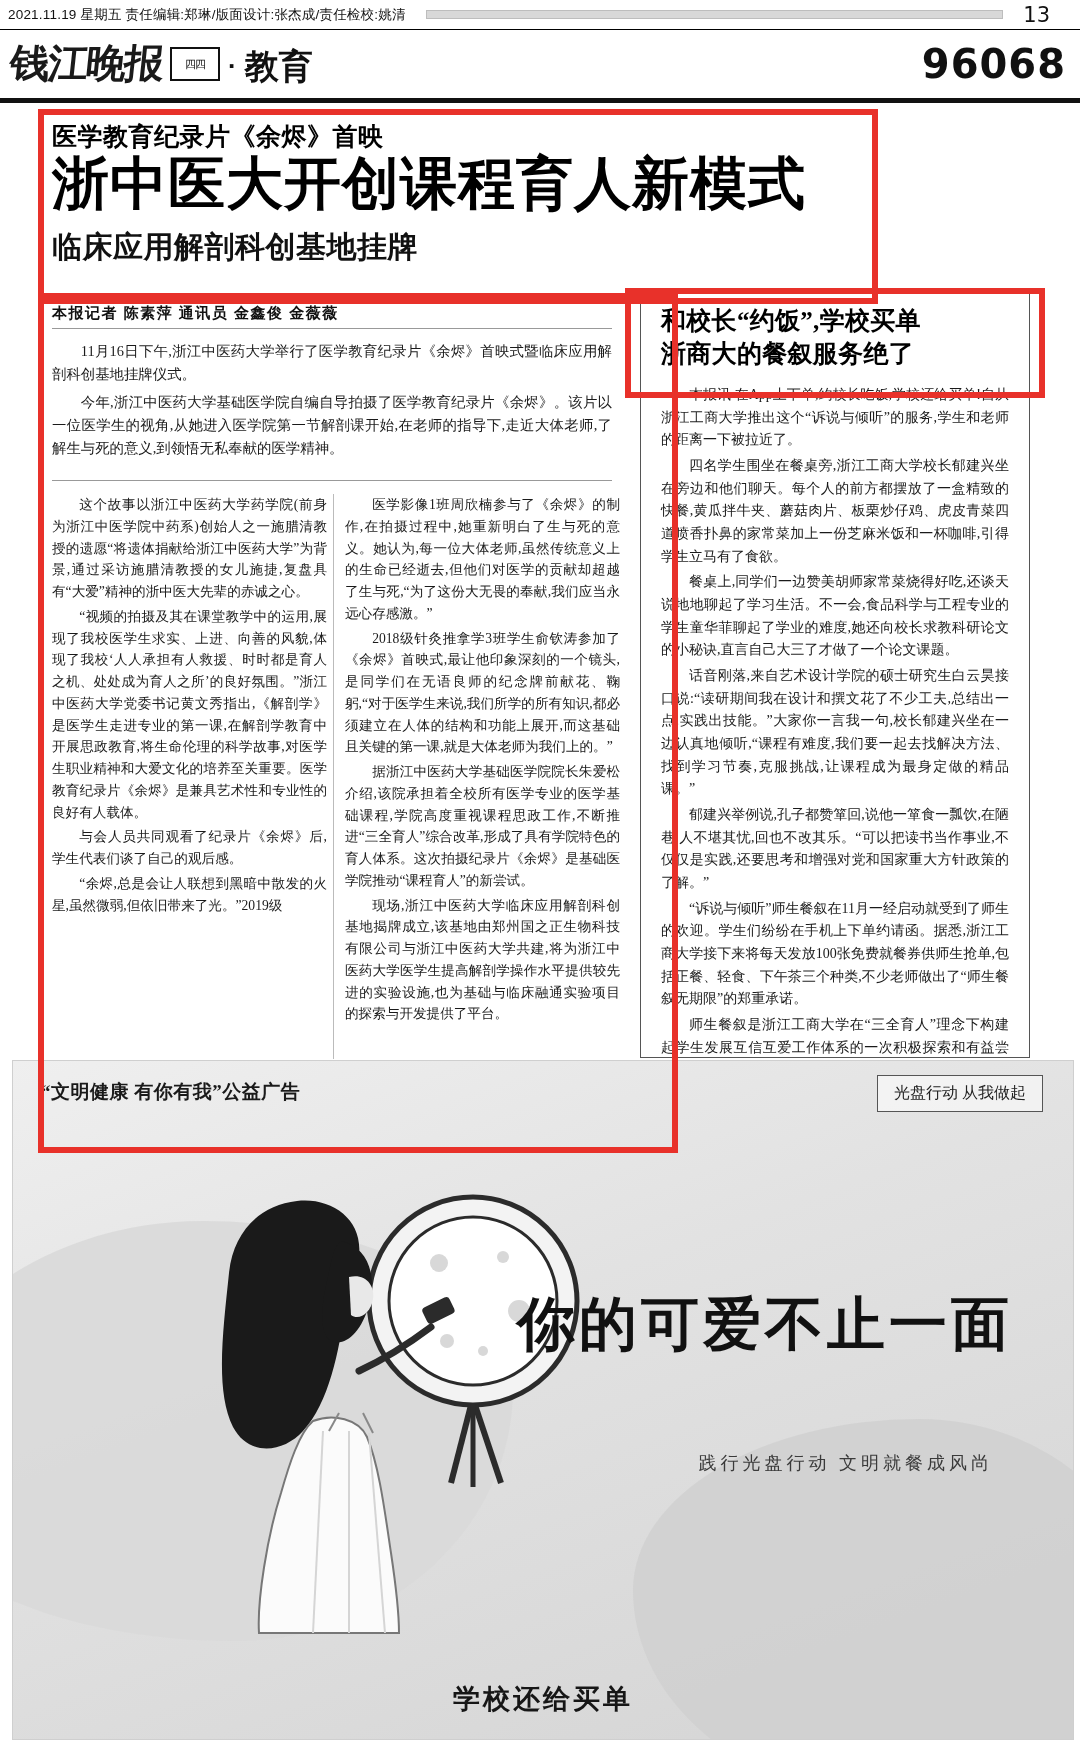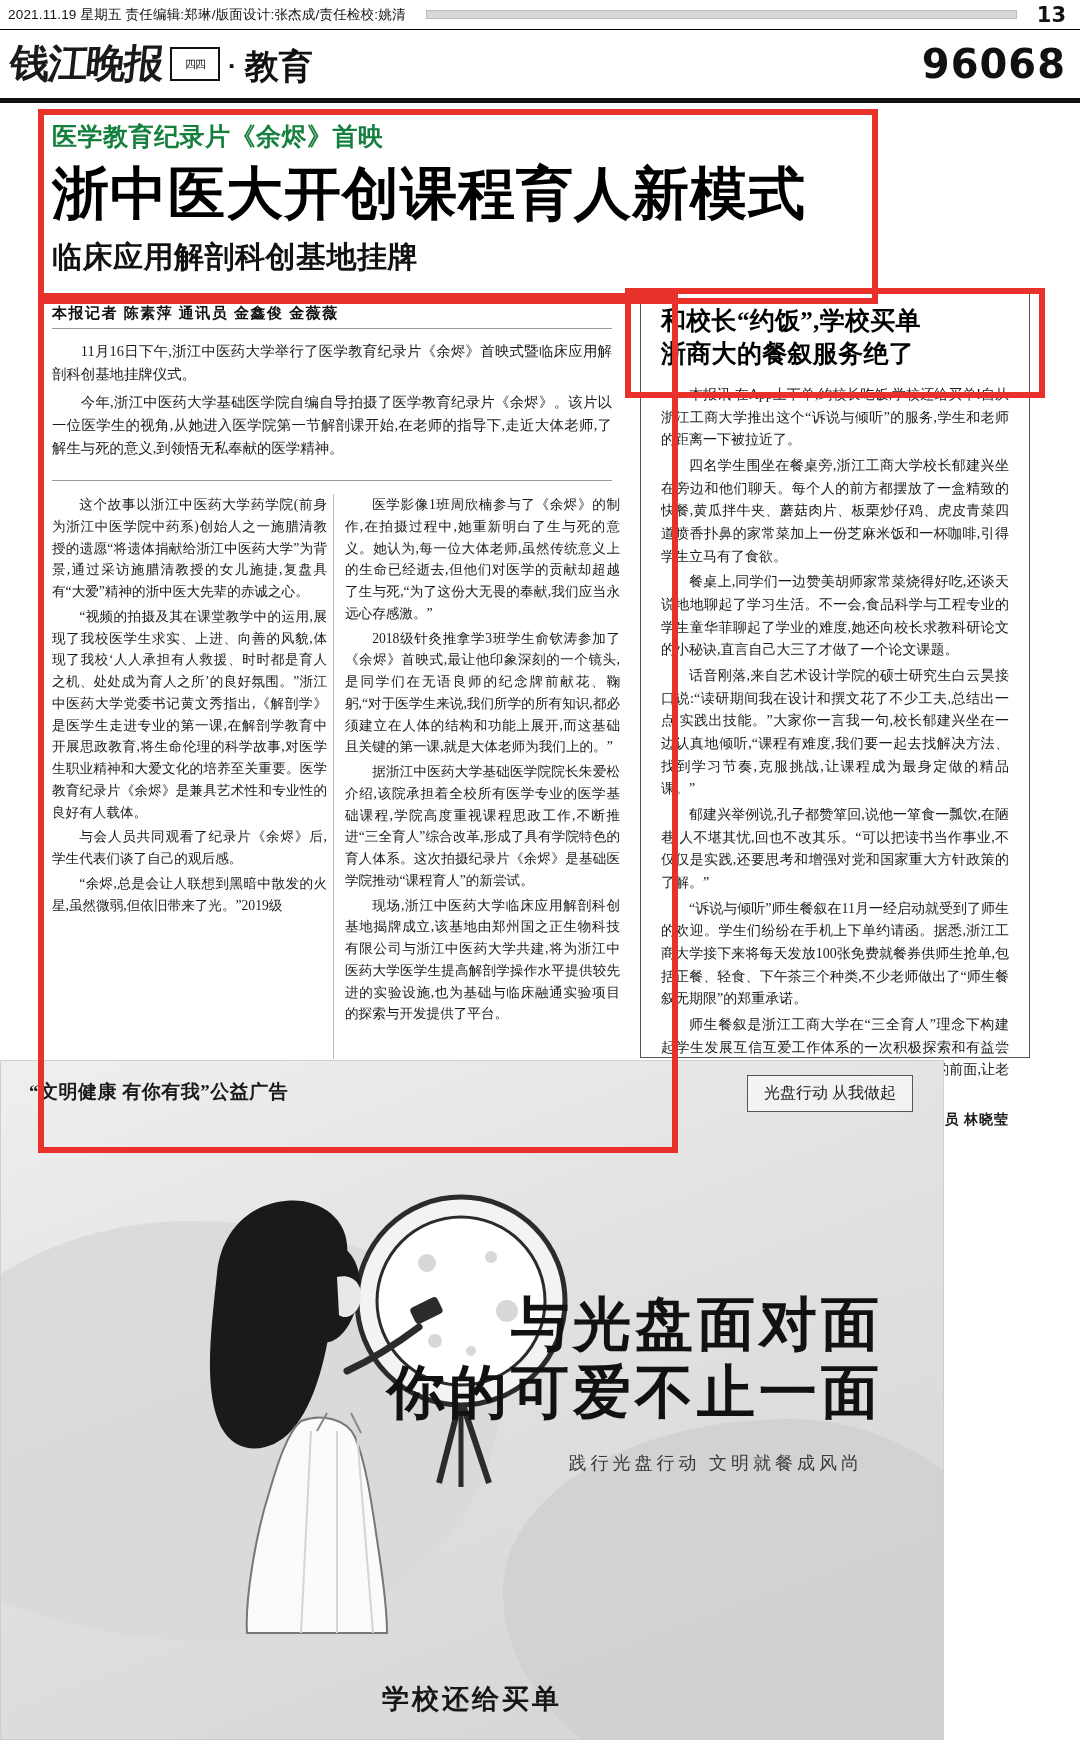--- a/index.html
+++ b/index.html
@@ -44,22 +44,22 @@
   .topbar-rule {
     flex: 1;
     height: 9px;
     margin: 0 14px;
     background: #d8d8d8;
     border: 1px solid #bdbdbd;
     box-sizing: border-box;
   }
   .topbar-page {
     font-size: 21px;
-    font-weight: bold;
-    padding-right: 14px;
+    font-weight: normal;
+    padding-right: 30px;
     font-family: "DejaVu Sans", sans-serif;
   }
 
   
   .masthead {
     position: absolute;
     top: 30px; left: 0;
     width: 1080px;
     height: 68px;
     display: flex;
@@ -145,22 +145,21 @@
   .headline-block {
     position: absolute;
     left: 52px;
     top: 12px;
     width: 810px;
   }
   .kicker {
     font-family: "Liberation Serif", serif;
     font-size: 25px;
     font-weight: bold;
-    color: #15803d;
-    margin-bottom: 10px;
+    color: #000000;
     letter-spacing: 0.5px;
   }
   .headline {
     font-family: "Liberation Serif", serif;
     font-size: 57px;
     font-weight: bold;
     letter-spacing: 1px;
     line-height: 1.08;
     color: #000;
     margin-bottom: 12px;
@@ -273,23 +272,23 @@
     text-align: right;
     font-size: 14px;
     font-weight: bold;
     margin-top: 4px;
     letter-spacing: 1px;
   }
 
   
   .ad {
     position: absolute;
-    left: 0;
+    left: 12px;
     top: 1060px;
-    width: 944px;
+    width: 1062px;
     height: 680px;
     background: linear-gradient(160deg, #efefef 0%, #e2e2e2 40%, #d4d4d4 100%);
     overflow: hidden;
     border: 1px solid #cfcfcf;
     box-sizing: border-box;
   }
   .ad-blob1 {
     position: absolute;
     width: 620px; height: 420px;
     left: -120px; top: 160px;
@@ -475,21 +474,20 @@
       <path d="M160 250 L150 452" stroke="#d5d5d5" stroke-width="2"></path>
       <path d="M186 250 L186 452" stroke="#d5d5d5" stroke-width="2"></path>
       <path d="M206 252 L222 452" stroke="#d5d5d5" stroke-width="2"></path>
       <path d="M176 232 L166 250" stroke="#888" stroke-width="2"></path>
       <path d="M200 232 L210 252" stroke="#888" stroke-width="2"></path>
       <path d="M196 190 C226 176 252 158 268 146" stroke="#2b2b2b" stroke-width="7" fill="none" stroke-linecap="round"></path>
       <rect x="258" y="128" width="30" height="18" rx="4" transform="rotate(-26 258 128)" fill="#2b2b2b"></rect>
     </svg>
 
     <div class="ad-bigline">
-      <div class="l1">与光盘面对面</div>
       <div class="l2">你的可爱不止一面</div>
     </div>
     <div class="ad-sub">践行光盘行动 文明就餐成风尚</div>
 
     <div class="ad-footer">学校还给买单</div>
   </div>
 
 </div>
 
 </body></html>

